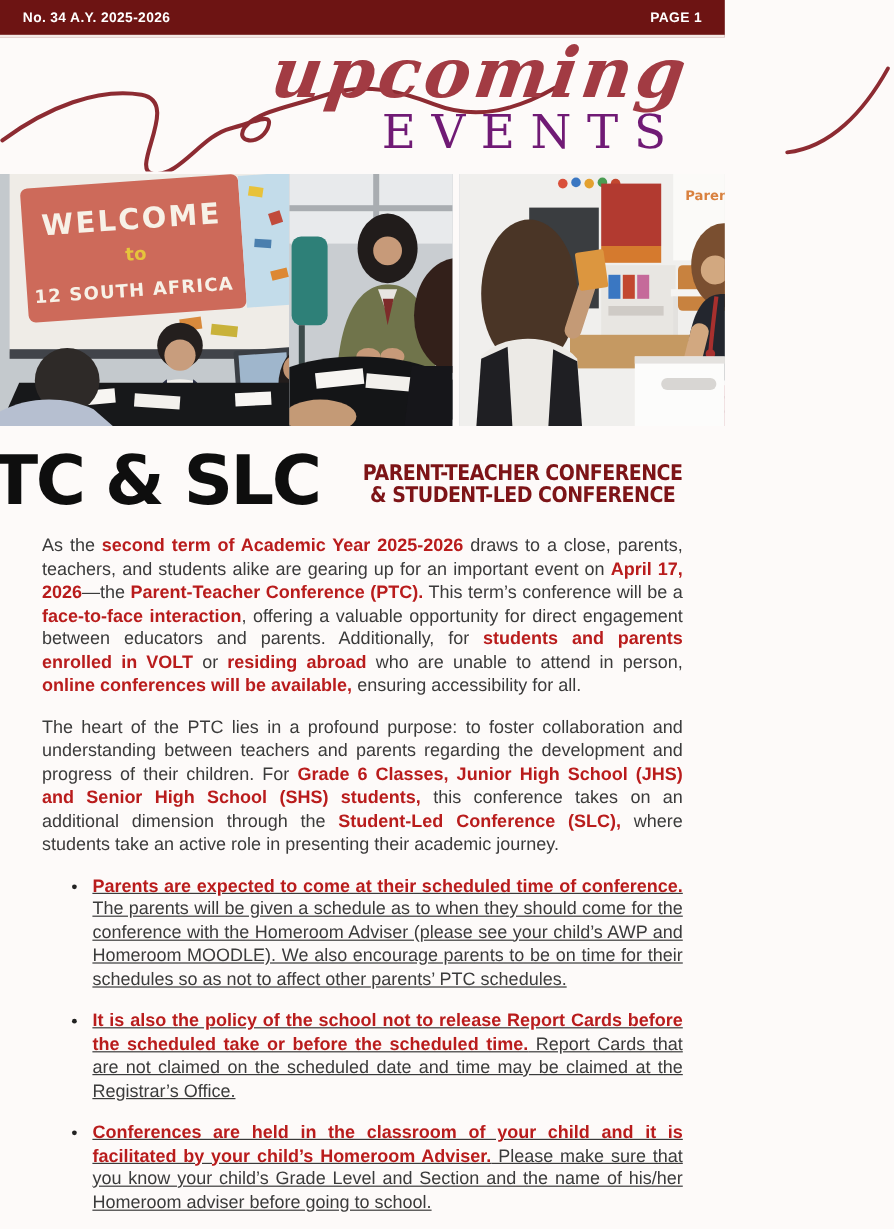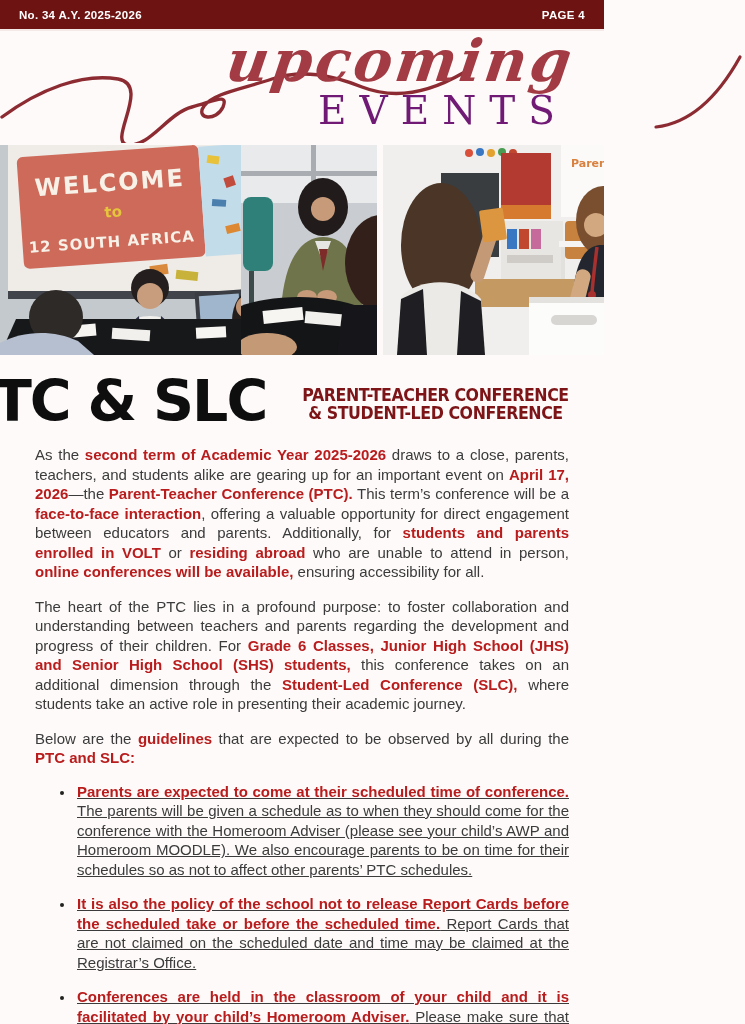--- a/index.html
+++ b/index.html
@@ -74,21 +74,21 @@
   ul.guidelines li{margin-bottom:15px;padding-left:2px;text-decoration:underline;}
   ul.guidelines li::marker{color:#222;font-size:14px;}
 </style>
 </head>
 <body>
 
 <div class="page">
 
   <header class="topbar">
     <span>No. 34 A.Y. 2025-2026</span>
-    <span>PAGE 4</span>
+    <span>PAGE 1</span>
   </header>
 
   <section class="banner">
     <svg width="745" height="112" viewBox="0 0 745 112">
       <path d="M 2 86 C 40 58, 82 42, 118 48 C 152 54, 106 112, 128 114 C 150 116, 168 82, 192 76 C 212 71, 229 61, 223 76 C 216 91, 195 88, 204 75 C 214 62, 242 58, 272 48 C 302 38, 332 44, 362 56 C 398 70, 432 60, 463 42" fill="none" stroke="#8d2b32" stroke-width="3.4" stroke-linecap="round"></path>
       <path d="M 656 96 C 692 92, 720 62, 740 26" fill="none" stroke="#8d2b32" stroke-width="3.2" stroke-linecap="round"></path>
     </svg>
     <div class="script-word">upcoming</div>
     <div class="events-word">EVENTS</div>
   </section>
@@ -232,21 +232,20 @@
     <h1 class="article-title">PTC &amp; SLC</h1>
     <div class="subtitle">
       <div>PARENT-TEACHER CONFERENCE</div>
       <div>&amp; STUDENT-LED CONFERENCE</div>
     </div>
   </section>
 
   <section class="bodytext">
     <p><span>As the </span><strong>second term of Academic Year 2025-2026</strong><span> draws to a close, parents, teachers, and students alike are gearing up for an important event on </span><strong>April 17, 2026</strong><span>—the </span><strong>Parent-Teacher Conference (PTC).</strong><span> This term’s conference will be a </span><strong>face-to-face interaction</strong><span>, offering a valuable opportunity for direct engagement between educators and parents. Additionally, for </span><strong>students and parents enrolled in VOLT</strong><span> or </span><strong>residing abroad</strong><span> who are unable to attend in person, </span><strong>online conferences will be available,</strong><span> ensuring accessibility for all.</span></p>
     <p><span>The heart of the PTC lies in a profound purpose: to foster collaboration and understanding between teachers and parents regarding the development and progress of their children. For </span><strong>Grade 6 Classes, Junior High School (JHS) and Senior High School (SHS) students,</strong><span> this conference takes on an additional dimension through the </span><strong>Student-Led Conference (SLC),</strong><span> where students take an active role in presenting their academic journey.</span></p>
-    <p class="intro"><span>Below are the </span><strong>guidelines</strong><span> that are expected to be observed by all during the </span><strong>PTC and SLC:</strong></p>
     <ul class="guidelines">
       <li><strong>Parents are expected to come at their scheduled time of conference.</strong><span> The parents will be given a schedule as to when they should come for the conference with the Homeroom Adviser (please see your child’s AWP and Homeroom MOODLE). We also encourage parents to be on time for their schedules so as not to affect other parents’ PTC schedules.</span></li>
       <li><strong>It is also the policy of the school not to release Report Cards before the scheduled take or before the scheduled time.</strong><span> Report Cards that are not claimed on the scheduled date and time may be claimed at the Registrar’s Office.</span></li>
       <li><strong>Conferences are held in the classroom of your child and it is facilitated by your child’s Homeroom Adviser.</strong><span> Please make sure that you know your child’s Grade Level and Section and the name of his/her Homeroom adviser before going to school.</span></li>
     </ul>
   </section>
 
 </div>
 
 </body></html>

